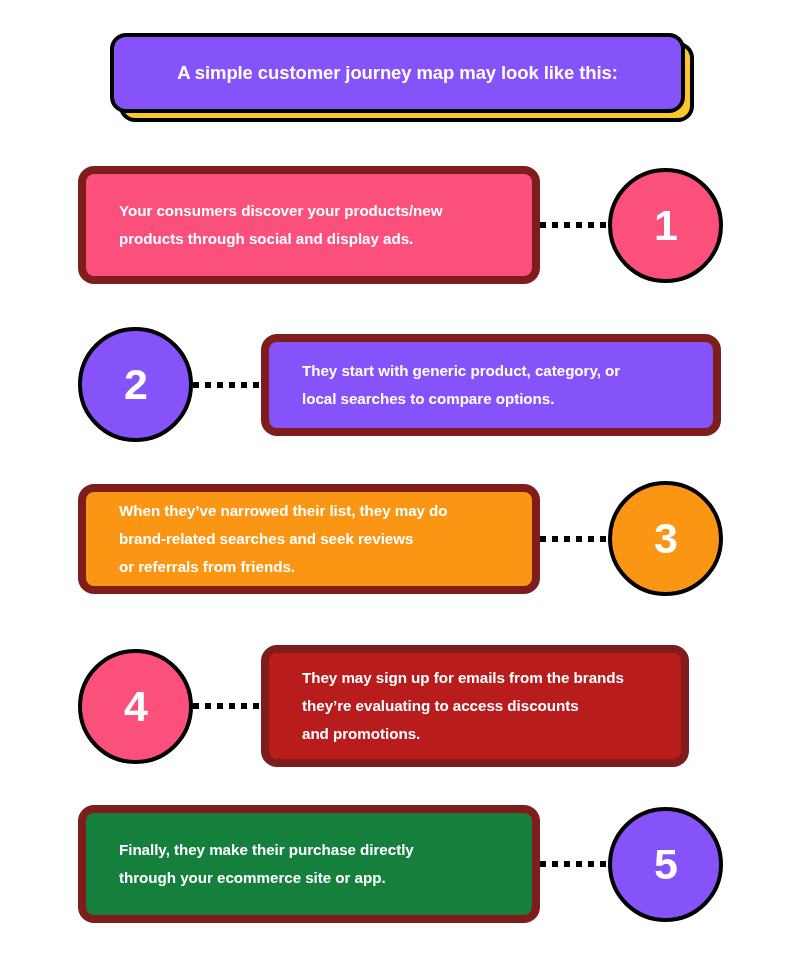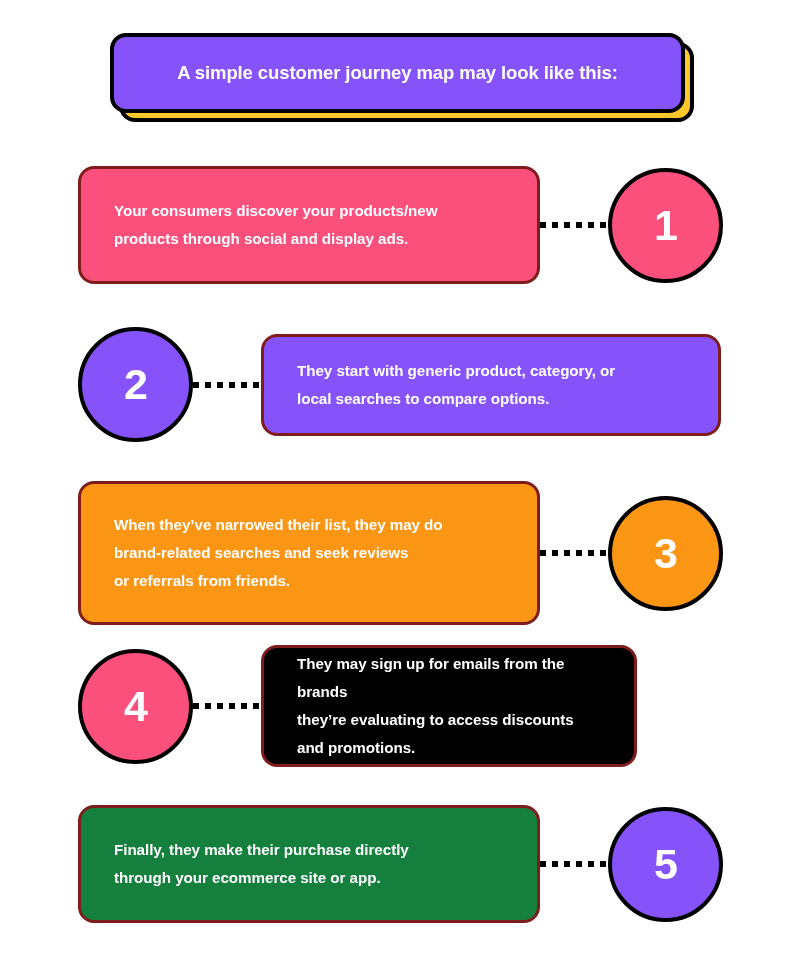--- a/index.html
+++ b/index.html
@@ -68,21 +68,21 @@
     position: absolute;
     left: 0;
     width: 794px;
     display: flex;
     align-items: center;
   }
   .step.left  { flex-direction: row; padding-left: 78px; }
   .step.right { flex-direction: row; padding-left: 78px; }
 
   .box {
-    border: 3px solid #7f1d1d;
+    border: 8px solid #7f1d1d;
     border-radius: 16px;
     box-sizing: border-box;
     display: flex;
     align-items: center;
     padding: 0 33px;
   }
   .box-text {
     color: #ffffff;
     font-size: 15.2px;
     font-weight: bold;
@@ -125,26 +125,26 @@
   #step-1 .box { width: 462px; height: 118px; background: #fb4f7c; }
   #step-1 .connector { width: 68px; }
   #step-1 .circle { background: #fb4f7c; }
 
   #step-2 { top: 327px; }
   #step-2 .box { width: 460px; height: 102px; background: #8652fa; }
   #step-2 .connector { width: 68px; }
   #step-2 .circle { background: #8652fa; }
 
   #step-3 { top: 481px; }
-  #step-3 .box { width: 462px; height: 144px; background: #fb9514; }
+  #step-3 .box { width: 462px; height: 110px; background: #fb9514; }
   #step-3 .connector { width: 68px; }
   #step-3 .circle { background: #fb9514; }
 
   #step-4 { top: 645px; }
-  #step-4 .box { width: 376px; height: 122px; background: #000000; }
+  #step-4 .box { width: 428px; height: 122px; background: #b91c1c; }
   #step-4 .connector { width: 68px; }
   #step-4 .circle { background: #fb4f7c; }
 
   #step-5 { top: 805px; }
   #step-5 .box { width: 462px; height: 118px; background: #15803d; }
   #step-5 .connector { width: 68px; }
   #step-5 .circle { background: #8652fa; }
 </style>
 </head>
 <body>

